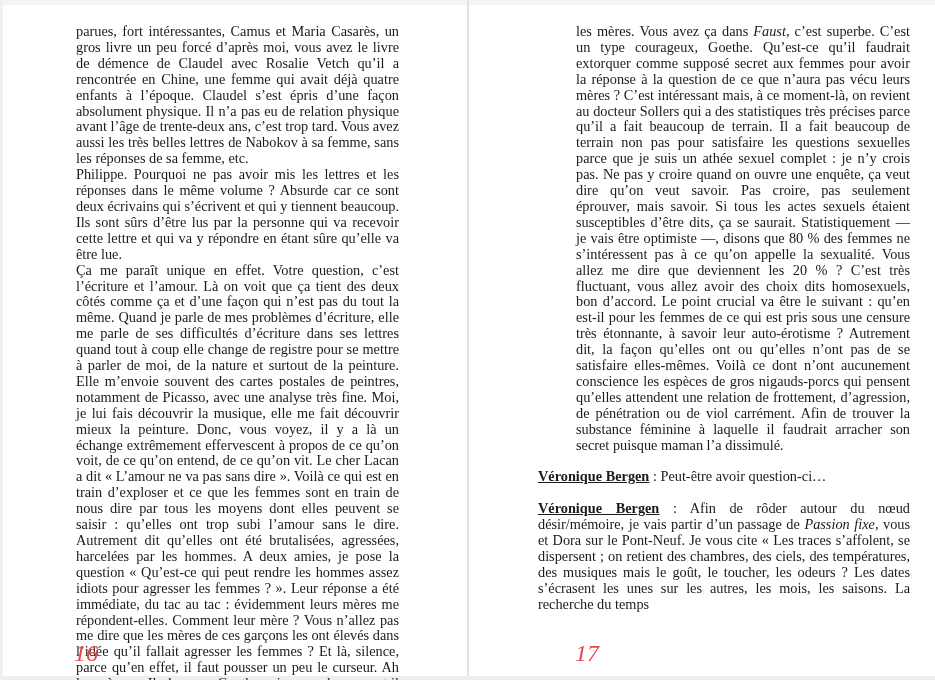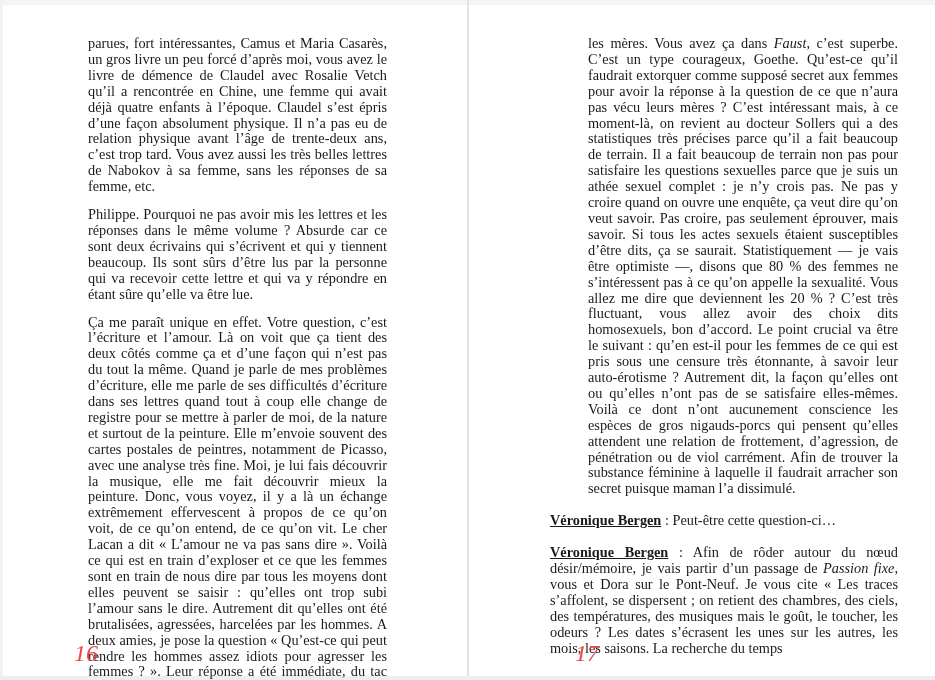--- a/index.html
+++ b/index.html
@@ -19,21 +19,21 @@
     .page-left { left: 0; width: 467px; }
     .page-right { left: 469px; width: 466px; }
     .text-block {
       position: absolute;
       font-size: 14.3px;
       line-height: 15.9px;
       text-align: justify;
       hyphens: manual;
     }
     .page-left .text-block { left: 76px; top: 24px; width: 323px; }
-    .para { margin: 12px; }
+    .para { margin: 0; }
     .para-gap { margin-top: 16px; }
     .right-body { position: absolute; left: 69px; width: 372px; font-size: 14.3px; line-height: 15.9px; text-align: justify; }
     .indent-block { padding-left: 38px; }
     .speaker-underline { text-decoration: underline; font-weight: bold; }
     .speaker-italic { font-style: italic; }
     .page-number {
       position: absolute;
       font-family: "Liberation Serif", "DejaVu Serif", serif;
       font-style: italic;
       font-size: 24px;
@@ -60,20 +60,20 @@
       <p class="para">Ça me paraît unique en effet. Votre question, c’est l’écri­ture et l’amour. Là on voit que ça tient des deux côtés comme ça et d’une façon qui n’est pas du tout la même. Quand je parle de mes problèmes d’écriture, elle me parle de ses difficultés d’écriture dans ses lettres quand tout à coup elle change de registre pour se mettre à parler de moi, de la nature et surtout de la peinture. Elle m’envoie souvent des cartes postales de peintres, notamment de Picasso, avec une analyse très fine. Moi, je lui fais décou­vrir la musique, elle me fait découvrir mieux la peinture. Donc, vous voyez, il y a là un échange extrêmement effer­vescent à propos de ce qu’on voit, de ce qu’on entend, de ce qu’on vit. Le cher Lacan a dit « L’amour ne va pas sans dire ». Voilà ce qui est en train d’exploser et ce que les femmes sont en train de nous dire par tous les moyens dont elles peuvent se saisir : qu’elles ont trop subi l’amour sans le dire. Autrement dit qu’elles ont été brutalisées, agressées, harcelées par les hommes. A deux amies, je pose la question « Qu’est-ce qui peut rendre les hommes assez idiots pour agresser les femmes ? ». Leur réponse a été immédiate, du tac au tac : évidemment leurs mères me répondent-elles. Comment leur mère ? Vous n’allez pas me dire que les mères de ces garçons les ont élevés dans l’idée qu’il fallait agresser les femmes ? Et là, silence, parce qu’en effet, il faut pousser un peu le curseur. Ah les mères… Il n’y a que Goethe qui apprend comment il est allé chez</p>
     </div>
     <div class="page-number">16</div>
   </div>
 
   <div class="page page-right">
     <div class="right-body" style="top:24px;">
       <p class="para indent-block"><span>les mères. Vous avez ça dans </span><em>Faust</em><span>, c’est superbe. C’est un type courageux, Goethe. Qu’est-ce qu’il faudrait extorquer comme supposé secret aux femmes pour avoir la réponse à la question de ce que n’aura pas vécu leurs mères ? C’est intéressant mais, à ce moment-là, on revient au docteur Sollers qui a des statistiques très précises parce qu’il a fait beaucoup de terrain. Il a fait beaucoup de terrain non pas pour satisfaire les questions sexuelles parce que je suis un athée sexuel complet : je n’y crois pas. Ne pas y croire quand on ouvre une enquête, ça veut dire qu’on veut savoir. Pas croire, pas seulement éprouver, mais savoir. Si tous les actes sexuels étaient susceptibles d’être dits, ça se saurait. Statistiquement — je vais être optimiste —, disons que 80 % des femmes ne s’intéressent pas à ce qu’on appelle la sexualité. Vous allez me dire que deviennent les 20 % ? C’est très fluctuant, vous allez avoir des choix dits homosexuels, bon d’accord. Le point crucial va être le suivant : qu’en est-il pour les femmes de ce qui est pris sous une censure très étonnante, à savoir leur auto-éro­tisme ? Autrement dit, la façon qu’elles ont ou qu’elles n’ont pas de se satisfaire elles-mêmes. Voilà ce dont n’ont aucunement conscience les espèces de gros nigauds-porcs qui pensent qu’elles attendent une relation de frottement, d’agression, de pénétration ou de viol carrément. Afin de trouver la substance féminine à laquelle il faudrait arra­cher son secret puisque maman l’a dissimulé.</span></p>
 
 
-      <p class="para para-gap"><span class="speaker-underline">Véronique Bergen</span><span> : Peut-être cette question-ci…</span></p>
+      <p class="para para-gap"><span class="speaker-underline">Véronique Bergen</span><span> : Peut-être avoir question-ci…</span></p>
 
 
       <p class="para para-gap"><span class="speaker-underline">Véronique Bergen</span><span> : Afin de rôder autour du nœud désir/mémoire, je vais partir d’un passage de </span><em>Passion fixe</em><span>, vous et Dora sur le Pont-Neuf. Je vous cite « Les traces s’affolent, se dispersent ; on retient des chambres, des ciels, des températures, des musiques mais le goût, le toucher, les odeurs ? Les dates s’écrasent les unes sur les autres, les mois, les saisons. La recherche du temps</span></p>
     </div>
     <div class="page-number">17</div>
   </div>
 </div>
 
 </body></html>

